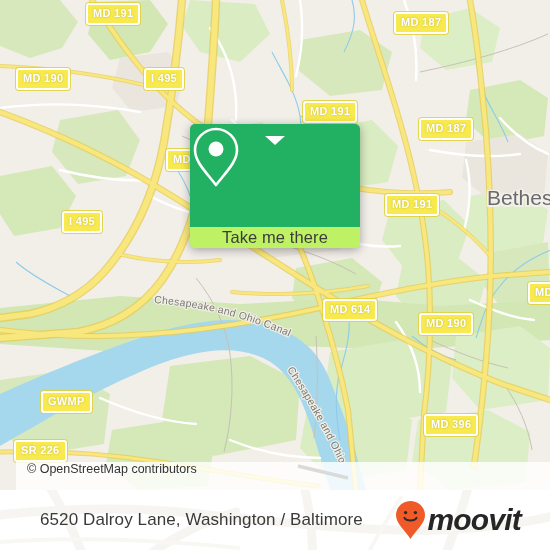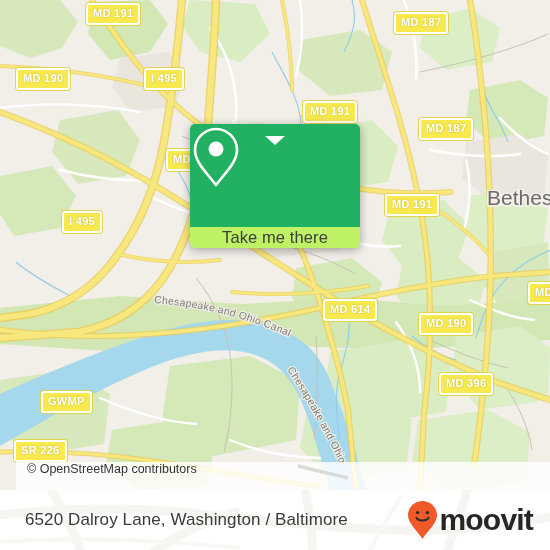--- a/index.html
+++ b/index.html
@@ -48,22 +48,22 @@
           background:rgba(255,255,255,.82);display:flex;align-items:flex-start;}
   #attrib-text{color:#333333;font-size:12.5px;padding-left:11px;}
 
   
   #footer{position:absolute;left:0;top:490px;width:550px;height:60px;
           background:#ffffff;display:flex;align-items:center;
           justify-content:space-between;overflow:hidden;}
   #footer-bg{position:absolute;left:0;top:0;width:550px;height:60px;
              opacity:.5;}
   #footer-title{position:relative;color:#3a3a3a;font-size:17px;
-                padding-left:25px;letter-spacing:.1px;white-space:nowrap;}
-  #brand{position:relative;display:flex;align-items:center;padding-right:17px;}
+                padding-left:40px;letter-spacing:.1px;white-space:nowrap;}
+  #brand{position:relative;display:flex;align-items:center;padding-right:29px;font-style:italic;}
   #brand-word{color:#262626;font-size:30px;font-weight:bold;letter-spacing:-.8px;
               margin-left:1px;}
 </style>
 </head>
 <body>
 
 <div id="app">
 
   <div id="map">
     <svg width="550" height="490" viewBox="0 0 550 490">
@@ -246,21 +246,21 @@
     <div class="shield" style="left:144px;top:68px;">I 495</div>
     <div class="shield" style="left:303px;top:101px;">MD 191</div>
     <div class="shield" style="left:419px;top:118px;">MD 187</div>
     <div class="shield" style="left:166px;top:149px;">MD</div>
     <div class="shield" style="left:385px;top:194px;">MD 191</div>
     <div class="shield" style="left:62px;top:211px;">I 495</div>
     <div class="shield" style="left:323px;top:293px;margin-top:6px;">MD 614</div>
     <div class="shield" style="left:419px;top:313px;">MD 190</div>
     <div class="shield" style="left:528px;top:282px;">MD</div>
     <div class="shield" style="left:41px;top:343px;margin-top:48px;">GWMP</div>
-    <div class="shield" style="left:424px;top:373px;margin-left:15px;">MD 396</div>
+    <div class="shield" style="left:424px;top:414px;">MD 396</div>
     <div class="shield" style="left:14px;top:440px;">SR 226</div>
 
     <div id="card">
       <div id="card-green">
         <svg width="52" height="66" viewBox="0 0 52 66">
           <path d="M26,5 C14.4,5 5,14.4 5,26 C5,38 16,48 26,61 C36,48 47,38 47,26
                    C47,14.4 37.6,5 26,5 Z" fill="none" stroke="#ffffff" stroke-width="2.6" stroke-linejoin="round"></path>
           <circle cx="26" cy="25" r="7.5" fill="#ffffff"></circle>
         </svg>
       </div>

